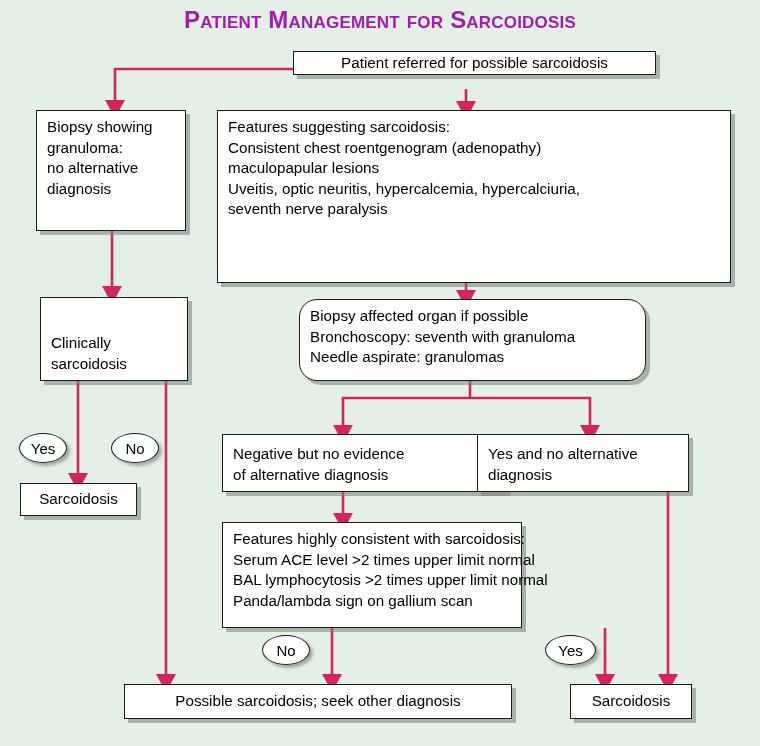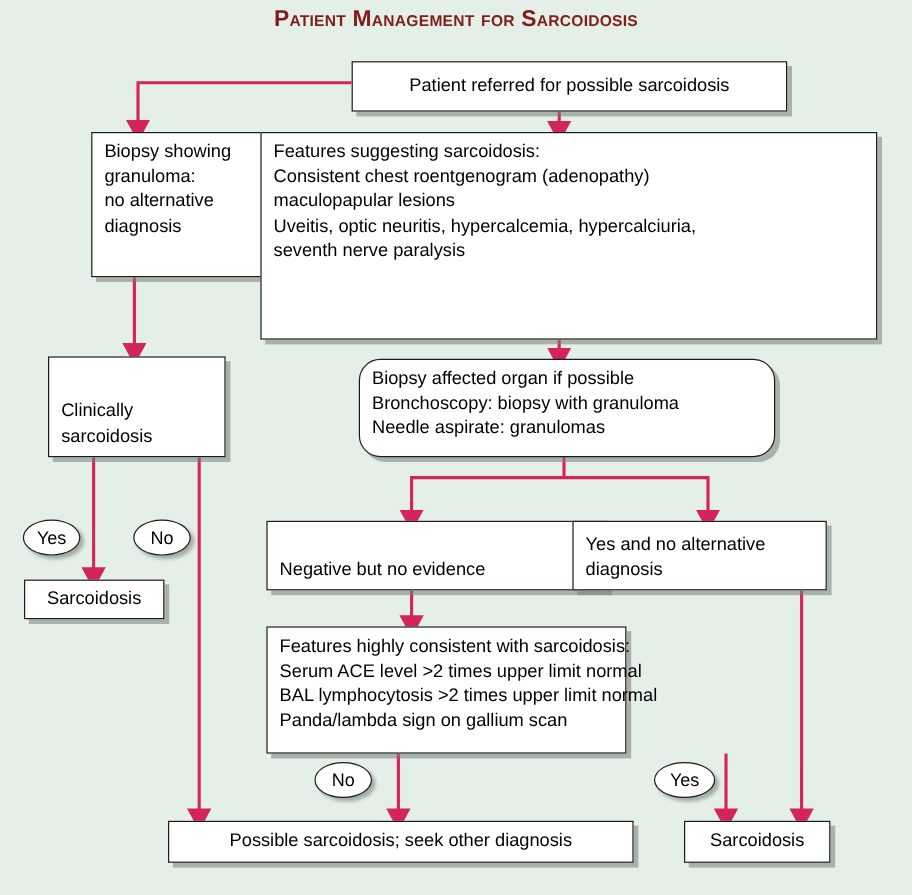--- a/index.html
+++ b/index.html
@@ -21,22 +21,22 @@
   }
 
   
   .title {
     position: absolute;
     left: 0;
     top: 6px;
     width: 760px;
     text-align: center;
     font-weight: bold;
-    font-size: 19px;
-    color: #7f1d1d;
+    font-size: 24px;
+    color: #a21caf;
     letter-spacing: 0.2px;
     font-variant: small-caps;
     font-family: "Liberation Sans", sans-serif;
   }
 
   
   .node {
     position: absolute;
     background: #ffffff;
     border: 1.6px solid #1b1b1b;
@@ -124,25 +124,25 @@
       <path d="M605,628 L605,682"></path>
 
       <path d="M668,492 L668,682"></path>
     </g>
 
     <g stroke="#d4245c" stroke-width="2.6" fill="none">
       <path d="M470,381 L470,399"></path>
     </g>
   </svg>
 
-  <div class="node center" style="left:293px; top:51px; width:363px; height:42px;text-align:center;">
+  <div class="node center" style="left:293px; top:51px; width:363px; height:24px;text-align:center;">
     <span class="ln">Patient referred for possible sarcoidosis</span>
   </div>
 
-  <div class="node" style="left:36px; top:110px; width:150px; height:121px;margin-left:40px;">
+  <div class="node" style="left:36px; top:110px; width:150px; height:121px;">
     <span class="ln">Biopsy showing</span>
     <span class="ln">granuloma:</span>
     <span class="ln">no alternative</span>
     <span class="ln">diagnosis</span>
   </div>
 
   <div class="node" style="left:217px; top:110px; width:514px; height:173px;">
     <span class="ln">Features suggesting sarcoidosis:</span>
     <span class="ln">Consistent chest roentgenogram (adenopathy)</span>
     <span class="ln">maculopapular lesions</span>
@@ -150,45 +150,46 @@
     <span class="ln">seventh nerve paralysis</span>
   </div>
 
   <div class="node vcenter" style="left:40px; top:297px; width:148px; height:84px;">
     <span class="ln">Clinically</span>
     <span class="ln">sarcoidosis</span>
   </div>
 
   <div class="node" style="left:299px; top:299px; width:347px; height:82px;border-radius:18px;">
     <span class="ln">Biopsy affected organ if possible</span>
-    <span class="ln">Bronchoscopy: biopsy with granuloma</span>
+    <span class="ln">Bronchoscopy: seventh with granuloma</span>
     <span class="ln">Needle aspirate: granulomas</span>
   </div>
 
   <div class="node vcenter" style="left:222px; top:434px; width:284px; height:58px;">
     <span class="ln">Negative but no evidence</span>
+    <span class="ln">of alternative diagnosis</span>
   </div>
 
   <div class="node vcenter" style="left:477px; top:434px; width:212px; height:58px;">
     <span class="ln">Yes and no alternative</span>
     <span class="ln">diagnosis</span>
   </div>
 
   <div class="node" style="left:222px; top:522px; width:300px; height:106px;">
     <span class="ln">Features highly consistent with sarcoidosis:</span>
     <span class="ln">Serum ACE level &gt;2 times upper limit normal</span>
     <span class="ln">BAL lymphocytosis &gt;2 times upper limit normal</span>
     <span class="ln">Panda/lambda sign on gallium scan</span>
   </div>
 
   <div class="node center" style="left:20px; top:483px; width:117px; height:33px;">
     <span class="ln">Sarcoidosis</span>
   </div>
 
-  <div class="node center" style="left:124px; top:684px; width:388px; height:35px;margin-left:16px;">
+  <div class="node center" style="left:124px; top:684px; width:388px; height:35px;">
     <span class="ln">Possible sarcoidosis; seek other diagnosis</span>
   </div>
 
   <div class="node center" style="left:570px; top:684px; width:122px; height:35px;">
     <span class="ln">Sarcoidosis</span>
   </div>
 
   <div class="pill" style="left:19px; top:433px; width:48px; height:30px;">
     <span>Yes</span>
   </div>

